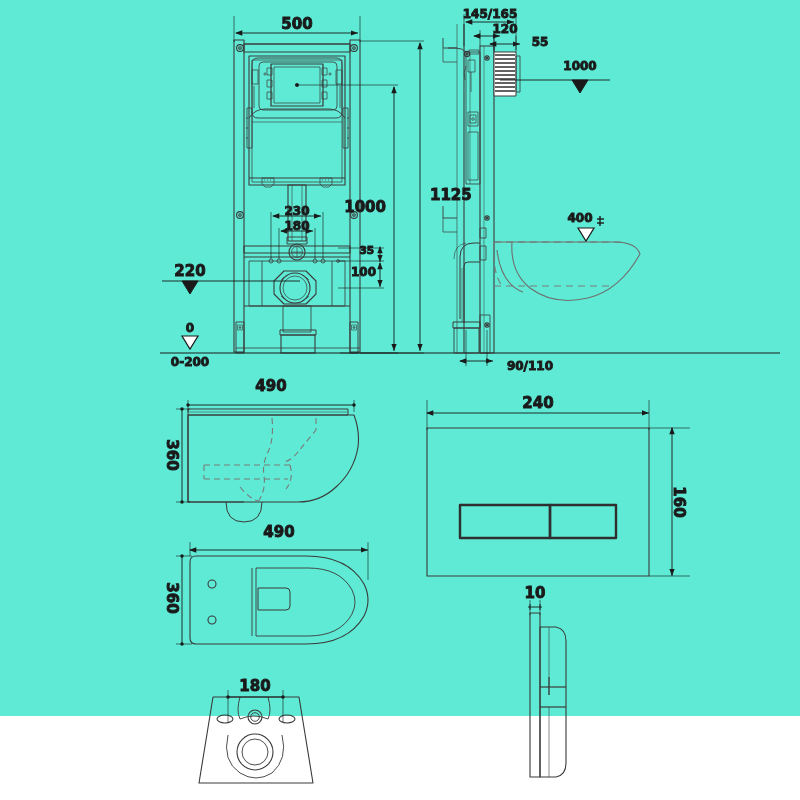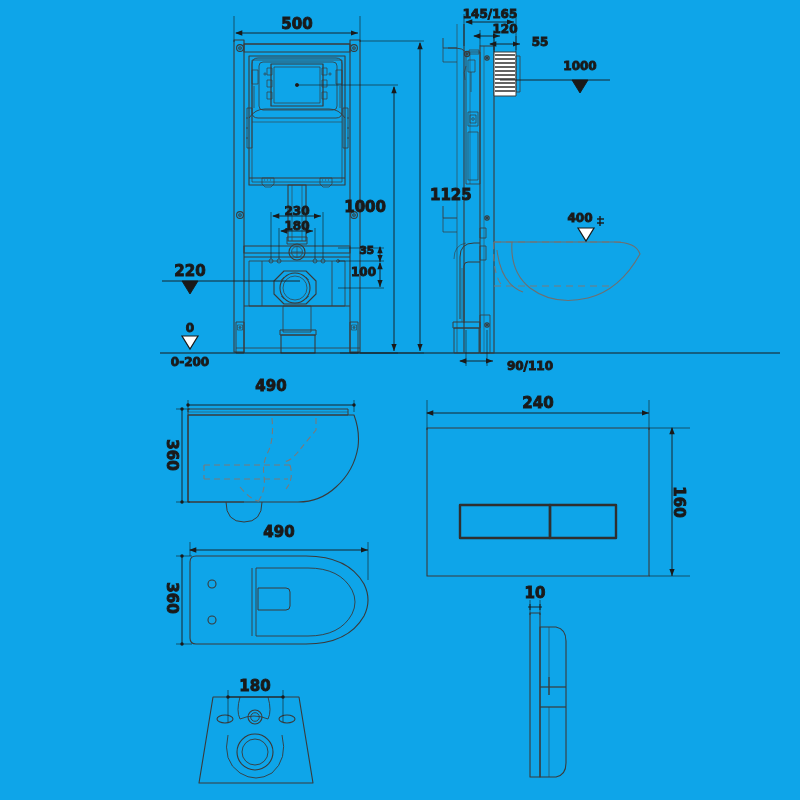--- a/index.html
+++ b/index.html
@@ -1,18 +1,18 @@
 <!DOCTYPE html>
 <html><head>
 <meta charset="utf-8">
 <style>
   html,body{margin:0;padding:0;background:#ffffff;}
   body{width:800px;height:800px;overflow:hidden;
        font-family:"DejaVu Sans","Liberation Sans",sans-serif;}
-  #sheet{position:relative;width:800px;height:800px;background:#0ea5e9;}
+  #sheet{position:relative;width:800px;height:716px;background:#5eead4;}
   svg{display:block;}
   .dimtext{font-family:"DejaVu Sans","Liberation Sans",sans-serif;
            font-size:15px;fill:#1a1a1a;font-weight:700;}
   .dimtext.sm{font-size:12px;font-weight:700;}
   .dimtext.xs{font-size:10.5px;font-weight:700;}
   .vert{writing-mode:vertical-rl;}
 </style>
 </head>
 <body>
 

